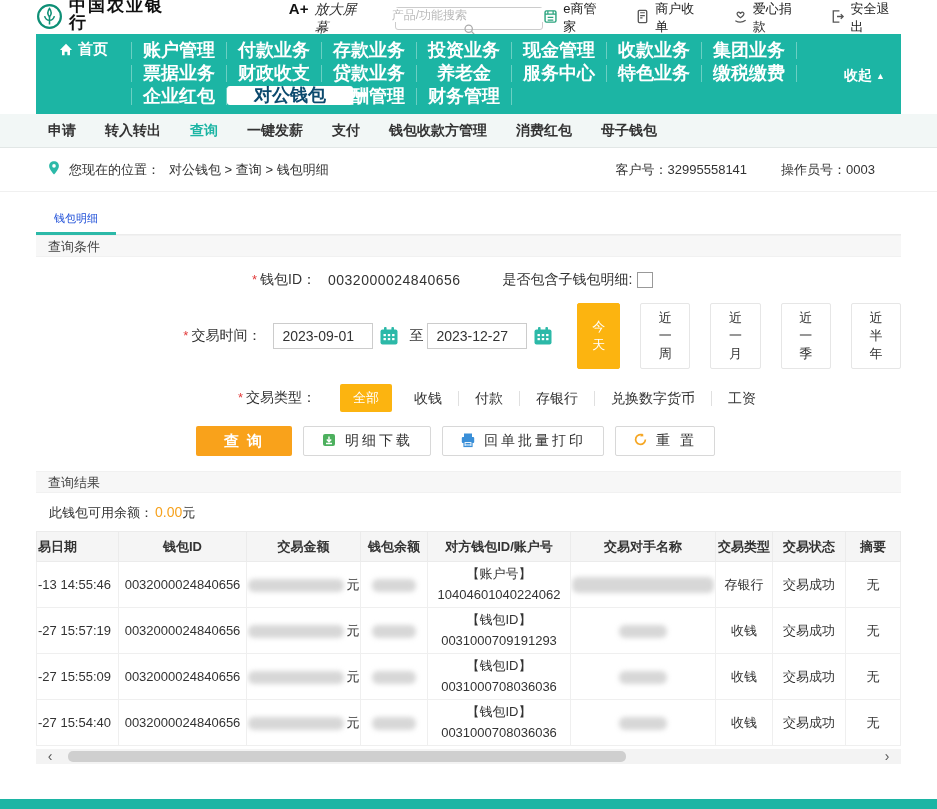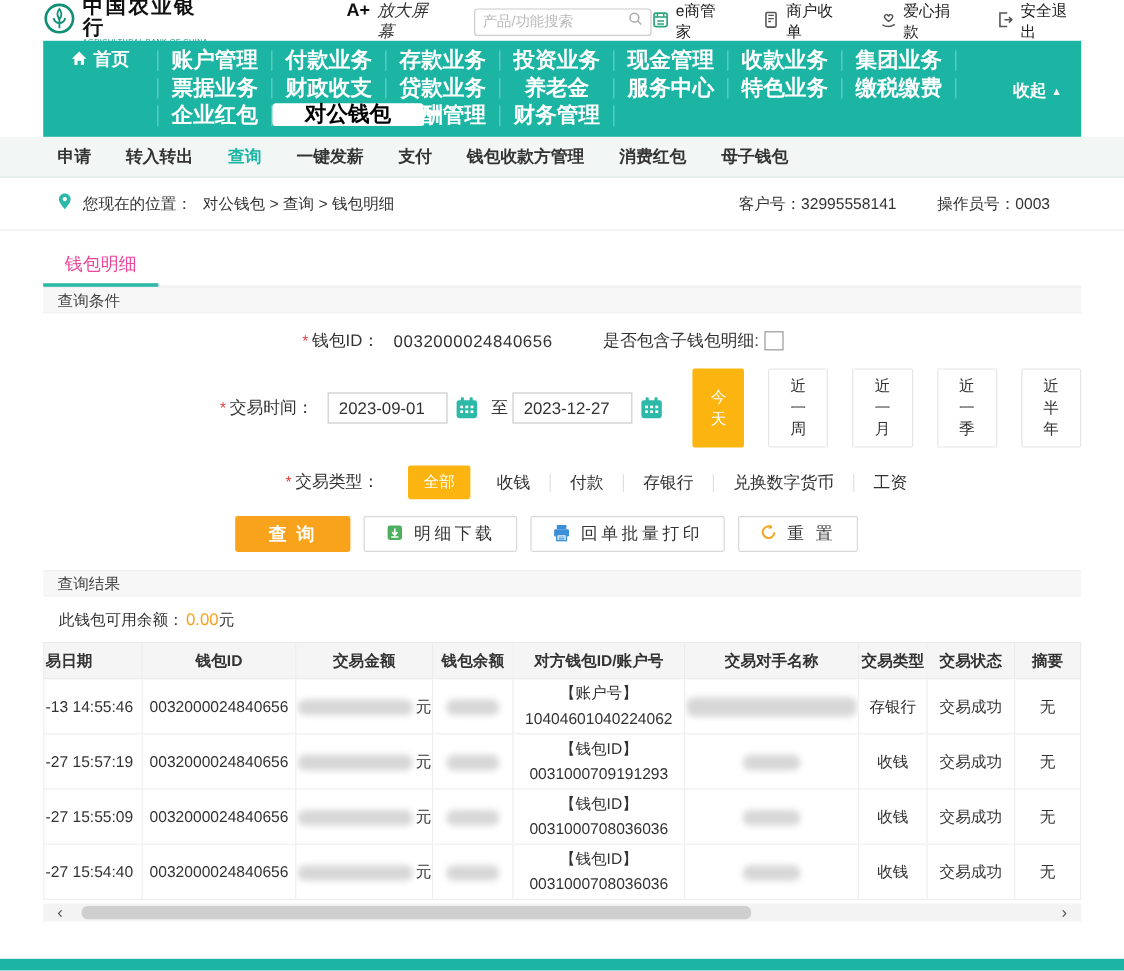--- a/index.html
+++ b/index.html
@@ -10,38 +10,38 @@
   
   .topbar { height: 34px; display: flex; align-items: center; padding: 2px 36px 0; }
   .logo { display: flex; align-items: center; gap: 6px; }
   .logo-text .cn { font-size: 17px; font-weight: bold; color: #111; letter-spacing: 2px;
                    font-family: "Liberation Serif", "DejaVu Serif", serif; line-height: 1; }
   .logo-text .en { font-size: 6px; color: #0e8f76; letter-spacing: .4px; margin-top: 2px; }
   .zoomctl { margin-left: 108px; display: flex; gap: 6px; align-items: baseline; cursor: pointer; }
   .zoomctl .aplus { font-weight: bold; font-size: 15px; color: #111; }
   .zoomctl .t { font-size: 14px; color: #333; font-style: italic; }
   .searchbox { margin-left: 26px; width: 148px; height: 23px; border: 1px solid #ccc;
-               border-radius: 3px; display: flex; align-items: center; padding: 0 6px; }
+               border-radius: 3px; display: flex; align-items: center; padding: 0 6px; flex-direction: column; }
   .searchbox input { border: 0; outline: 0; flex: 1; min-width: 0; font-size: 12px; color: #333;
                      font-family: inherit; }
   .searchbox input::placeholder { color: #b9b9b9; }
   .toplinks { margin-left: auto; display: flex; gap: 27px; }
   .toplink { display: flex; align-items: center; gap: 5px; font-size: 13px; color: #222; cursor: pointer; }
 
   
   .nav { margin: 0 36px; background: #1cb5a4; padding: 5px 0 6px; position: relative; color: #fff; }
   .nav-row { display: flex; align-items: center; height: 23px; }
   .nav-home { width: 96px; display: flex; align-items: flex-end; justify-content: center; gap: 5px;
               font-weight: bold; font-size: 15px; border-right: 1px solid rgba(255,255,255,.35);
               height: 17px; cursor: pointer; }
   .nav-spacer { width: 96px; height: 17px; border-right: 1px solid rgba(255,255,255,.35); }
   .nav-cell { width: 95px; text-align: center; font-size: 18px; font-weight: bold; height: 17px;
               line-height: 17px; border-right: 1px solid rgba(255,255,255,.35); cursor: pointer;
               white-space: nowrap; }
-  .active-pill { background: #fff; color: #000000; border-radius: 3px; padding: 2px 27px;
+  .active-pill { background: #fff; color: #0c4a6e; border-radius: 3px; padding: 2px 27px;
                  display: inline-block; line-height: 15px; position: relative; top: -2px; }
   .nav-collapse { position: absolute; right: 16px; top: 33px; font-size: 14px; font-weight: bold;
                   cursor: pointer; display: flex; align-items: center; gap: 4px; }
   .nav-collapse .arr { font-size: 9px; }
 
   
   .subnav { height: 34px; background: #f2f7f6; display: flex; align-items: center; gap: 29px;
             padding: 0 48px; border-bottom: 1px solid #e2e7e6; }
   .subnav-item { font-size: 14px; color: #333; font-weight: 600; cursor: pointer; white-space: nowrap; }
   .subnav-item.active { color: #1cb5a4; }
@@ -49,21 +49,21 @@
   
   .crumbrow { height: 44px; display: flex; align-items: center; padding: 0 62px 0 48px;
               border-bottom: 1px solid #f0f0f0; font-size: 13px; color: #333; }
   .crumb-left { display: flex; align-items: center; gap: 9px; }
   .crumb-right { margin-left: auto; display: flex; gap: 34px; }
 
   .content { margin: 0 36px; }
 
   
   .tabsrow { border-bottom: 1px solid #ececec; padding-top: 11px; }
-  .tab { display: inline-block; padding: 8px 18px 6px; font-size: 15px; color: #ec4899;
+  .tab { display: inline-block; padding: 8px 18px 6px; font-size: 11px; color: #1d4ed8;
          border-bottom: 3px solid #2cb9a8; margin-bottom: -1px; cursor: pointer; }
 
   
   .secbar { background: #f7f7f7; border-top: 1px solid #f1f1f1; border-bottom: 1px solid #f1f1f1;
             height: 22px; line-height: 22px; padding-left: 12px; font-size: 13px; color: #444; }
 
   
   .frow { display: flex; align-items: center; }
   .frow1 { margin-top: 14px; }
   .frow2 { margin-top: 14px; }

